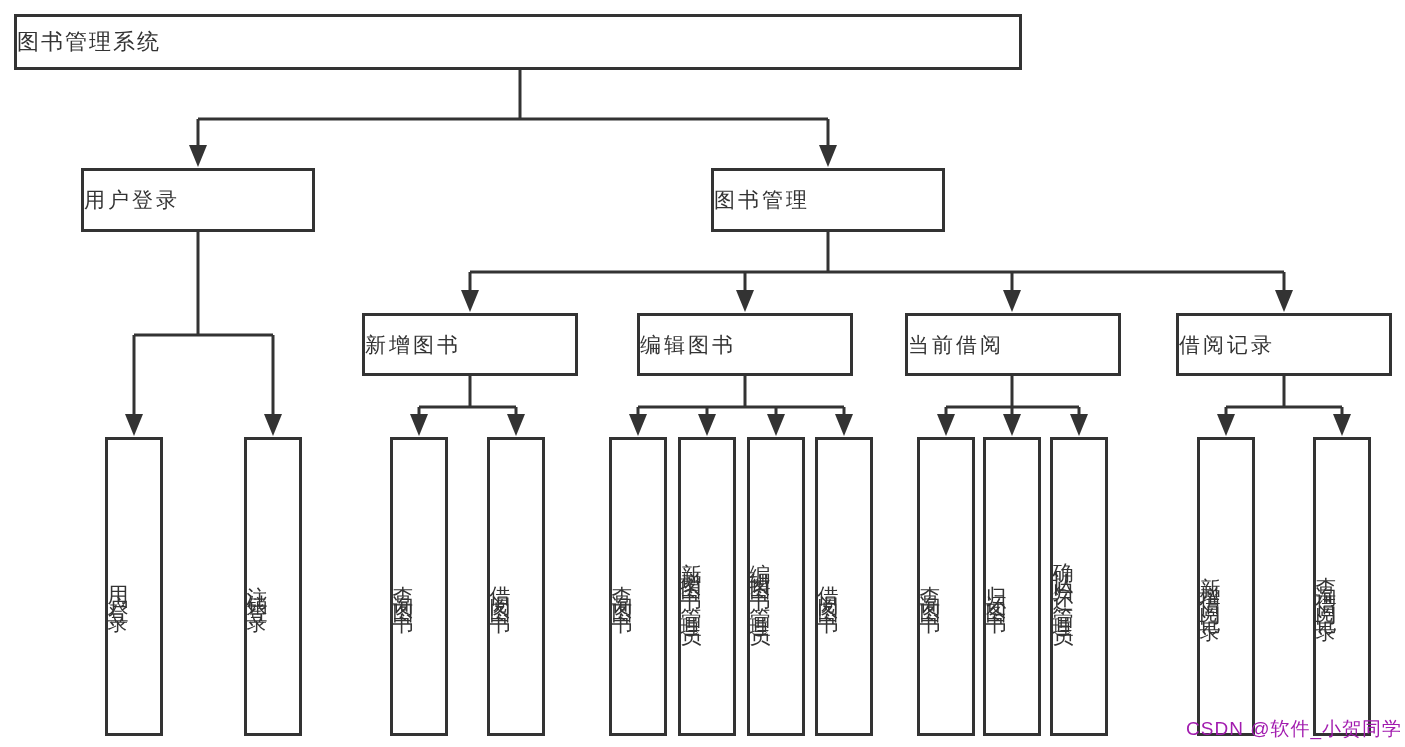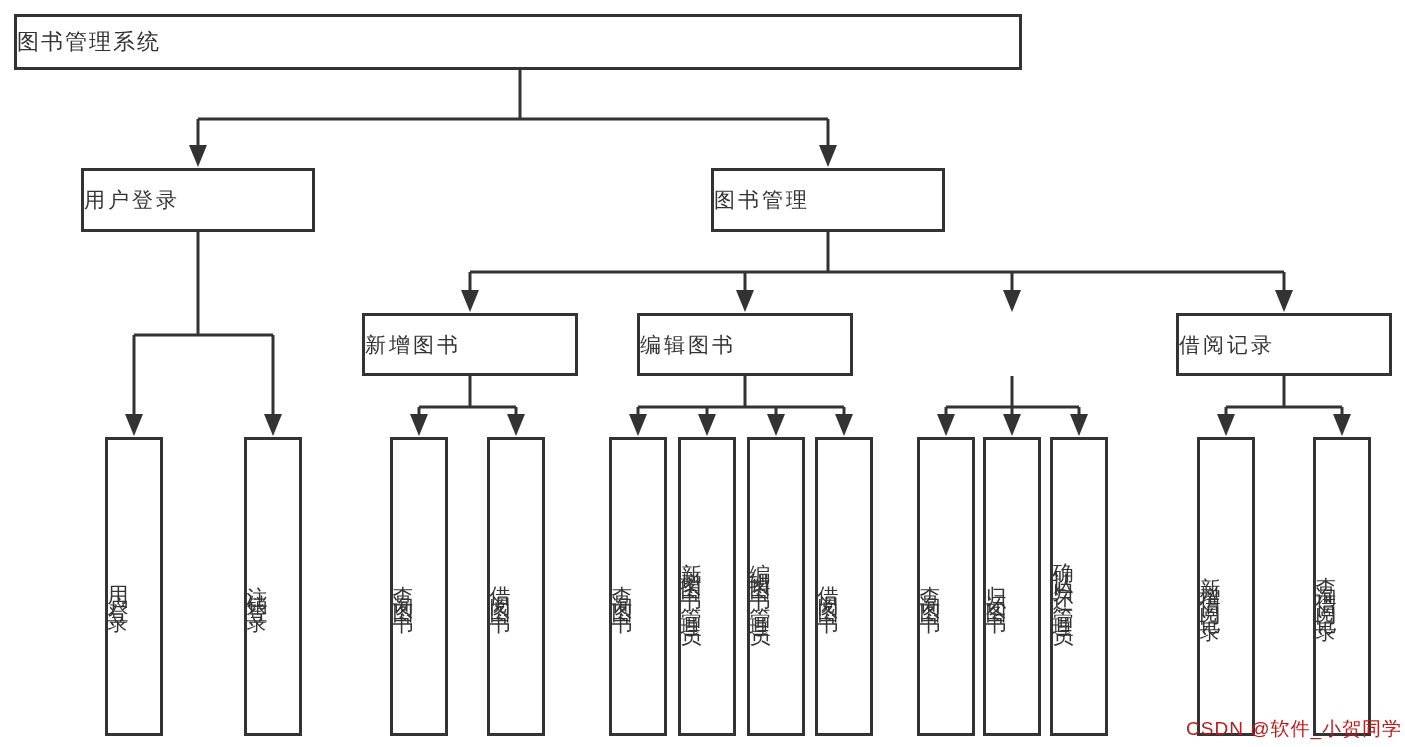--- a/index.html
+++ b/index.html
@@ -38,21 +38,21 @@
     letter-spacing:9px;
     line-height:1;
     font-weight:500;
   }
   .watermark{
     position:absolute;
     right:3px;
     bottom:5px;
     font-size:19px;
     letter-spacing:1px;
-    color:#b91c1c;
+    color:#a21caf;
     z-index:6;
     white-space:nowrap;
   }
 </style>
 </head>
 <body>
 
 <div class="canvas">
 
   <svg class="connectors" width="1405" height="747" viewBox="0 0 1405 747">
@@ -134,20 +134,23 @@
   <div class="node h" style="left:711px;top:168px;width:234px;height:64px">
     <span>图书管理</span>
   </div>
 
   <div class="node h" style="left:362px;top:313px;width:216px;height:63px">
     <span>新增图书</span>
   </div>
   <div class="node h" style="left:637px;top:313px;width:216px;height:63px">
     <span>编辑图书</span>
   </div>
+  <div class="node h" style="left:905px;top:313px;width:216px;height:63px">
+    <span>当前借阅</span>
+  </div>
   <div class="node h" style="left:1176px;top:313px;width:216px;height:63px">
     <span>借阅记录</span>
   </div>
 
   <div class="node v" style="left:105px;top:437px;width:58px;height:299px">
     <span>用户登录</span>
   </div>
   <div class="node v" style="left:244px;top:437px;width:58px;height:299px">
     <span>注销登录</span>
   </div>

